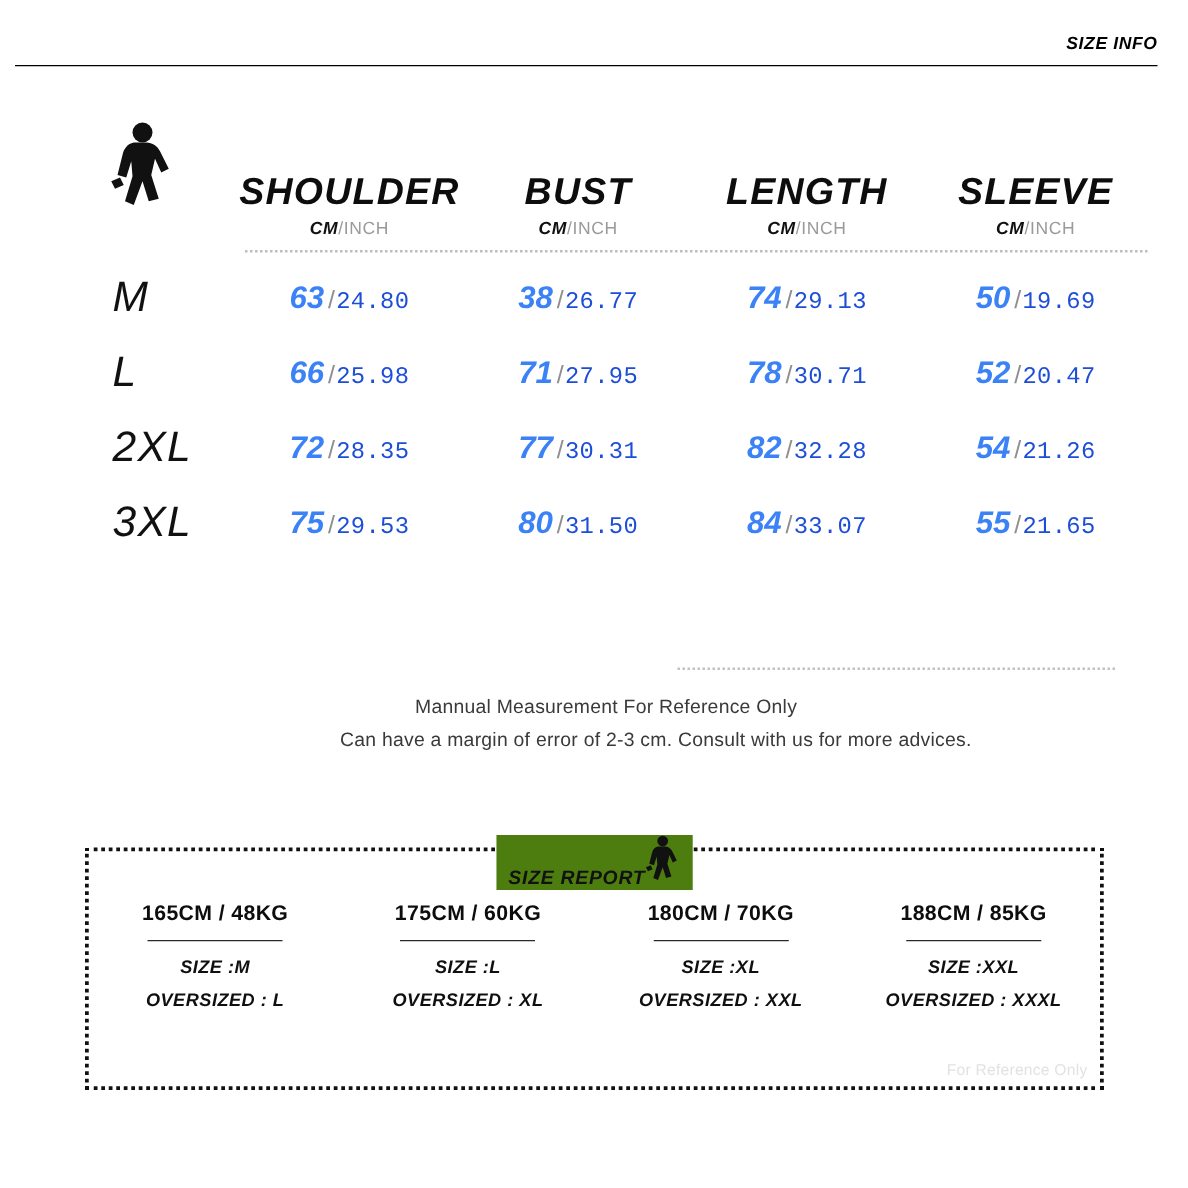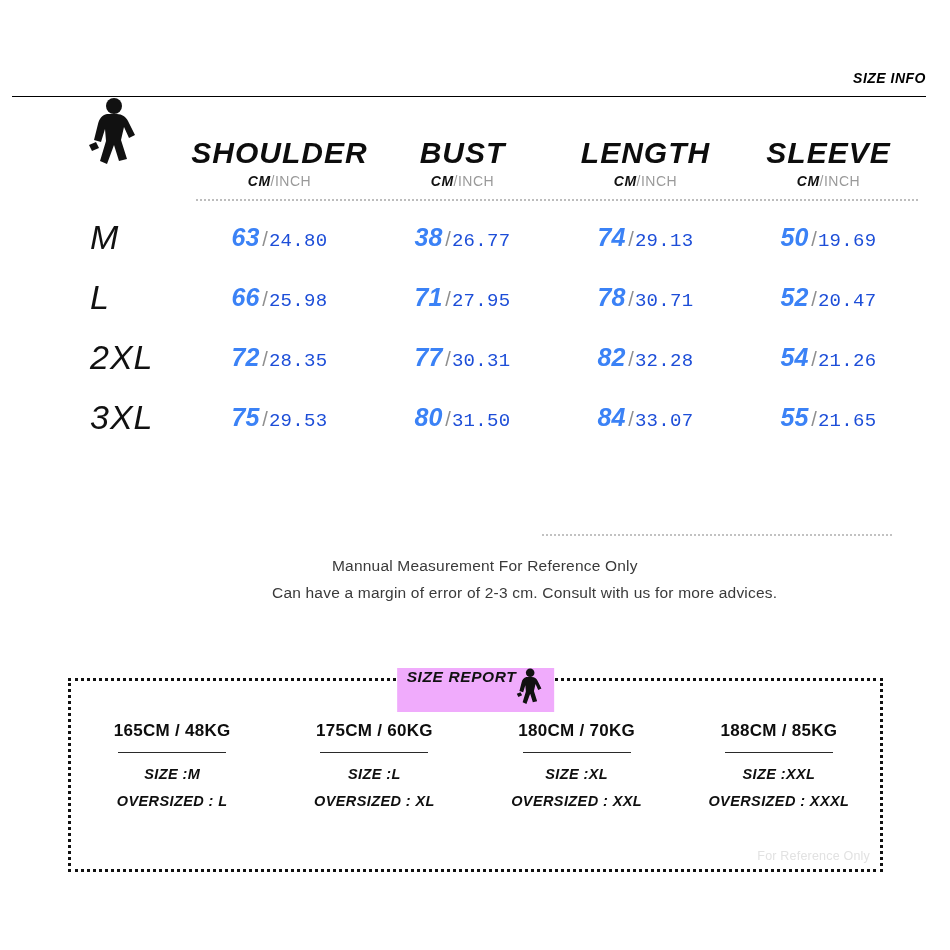--- a/index.html
+++ b/index.html
@@ -15,21 +15,20 @@
     position: relative;
     overflow: hidden;
   }
 
   
   .header {
     position: absolute;
     top: 26px;
     right: 24px;
     text-align: right;
-    margin-top: 44px;
   }
   .header-title {
     font-family: "Liberation Sans", sans-serif;
     font-style: italic;
     font-weight: bold;
     font-size: 14px;
     letter-spacing: 0.5px;
     color: #000;
   }
   .header-rule {
@@ -173,24 +172,24 @@
     width: 815px;
     height: 194px;
     border: 3px dotted #111;
     box-sizing: border-box;
   }
   .report-badge {
     position: absolute;
     top: -13px;
     left: 50%;
     transform: translateX(-50%);
-    background: #f0abfc;
+    background: #4d7c0f;
     padding: 0 10px;
     display: flex;
-    align-items: flex-start;
+    align-items: flex-end;
     gap: 0;
     white-space: nowrap;
   }
   .report-badge .label {
     font-weight: bold;
     font-style: italic;
     font-size: 15.5px;
     letter-spacing: 0.6px;
   }
 

